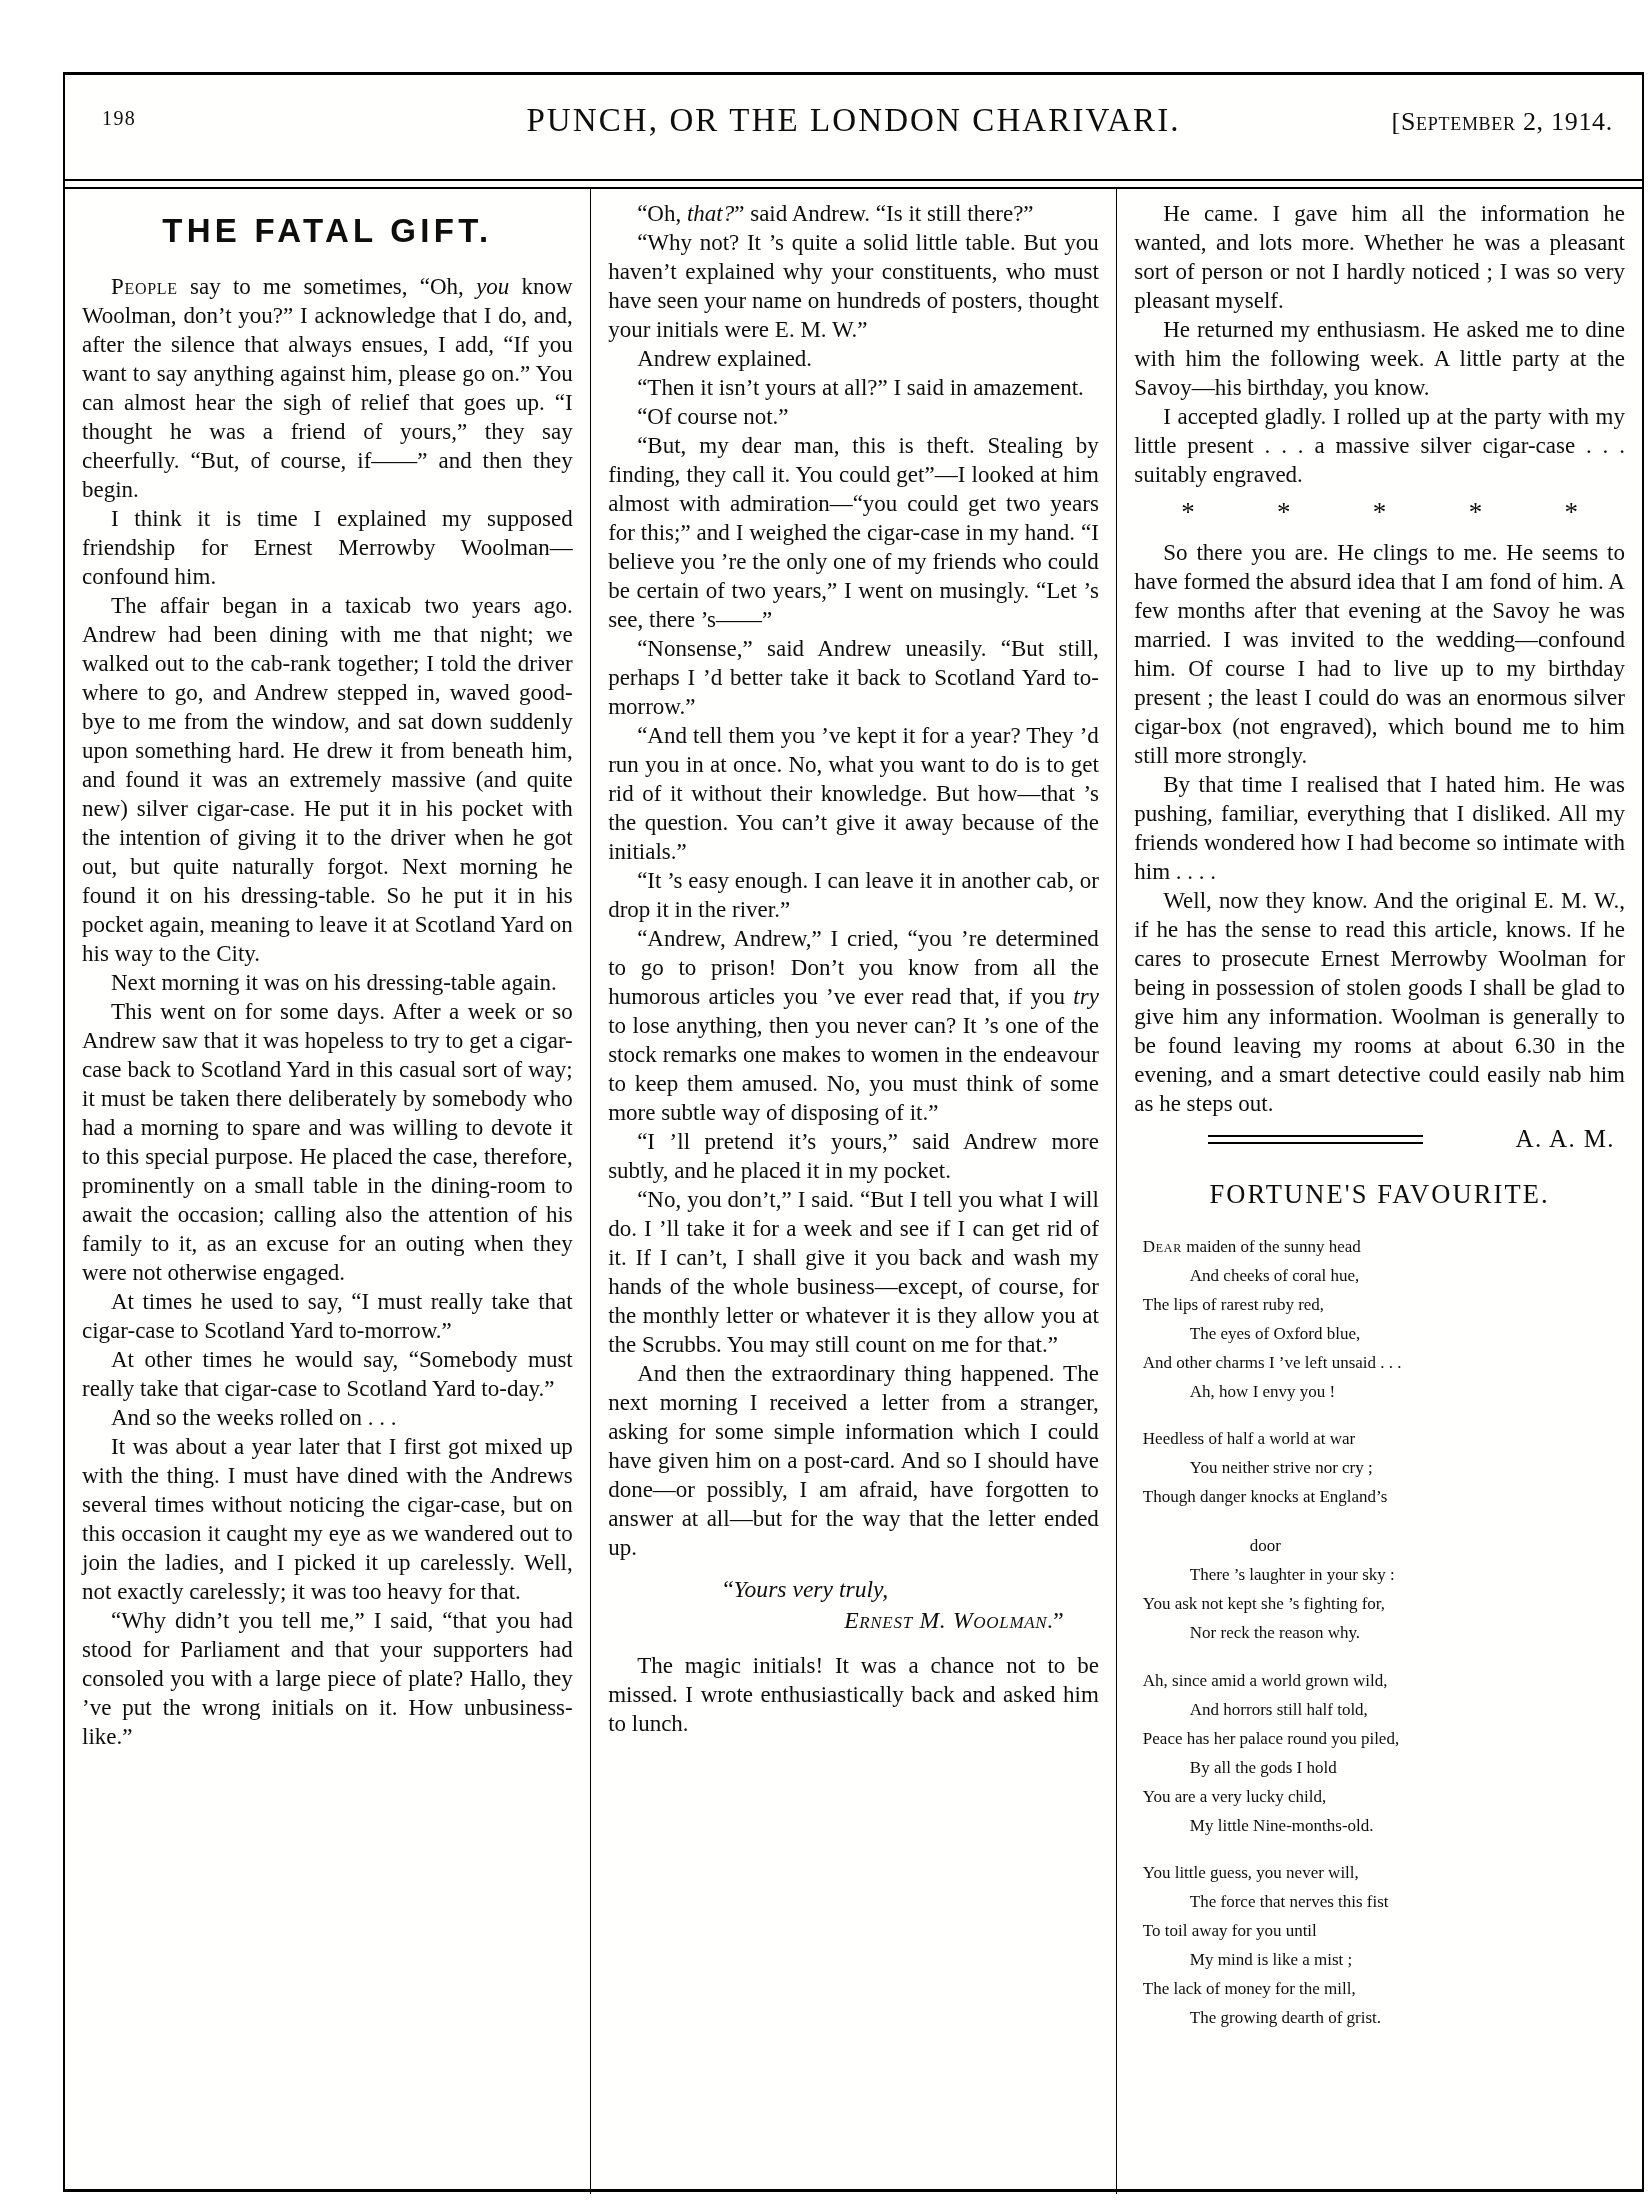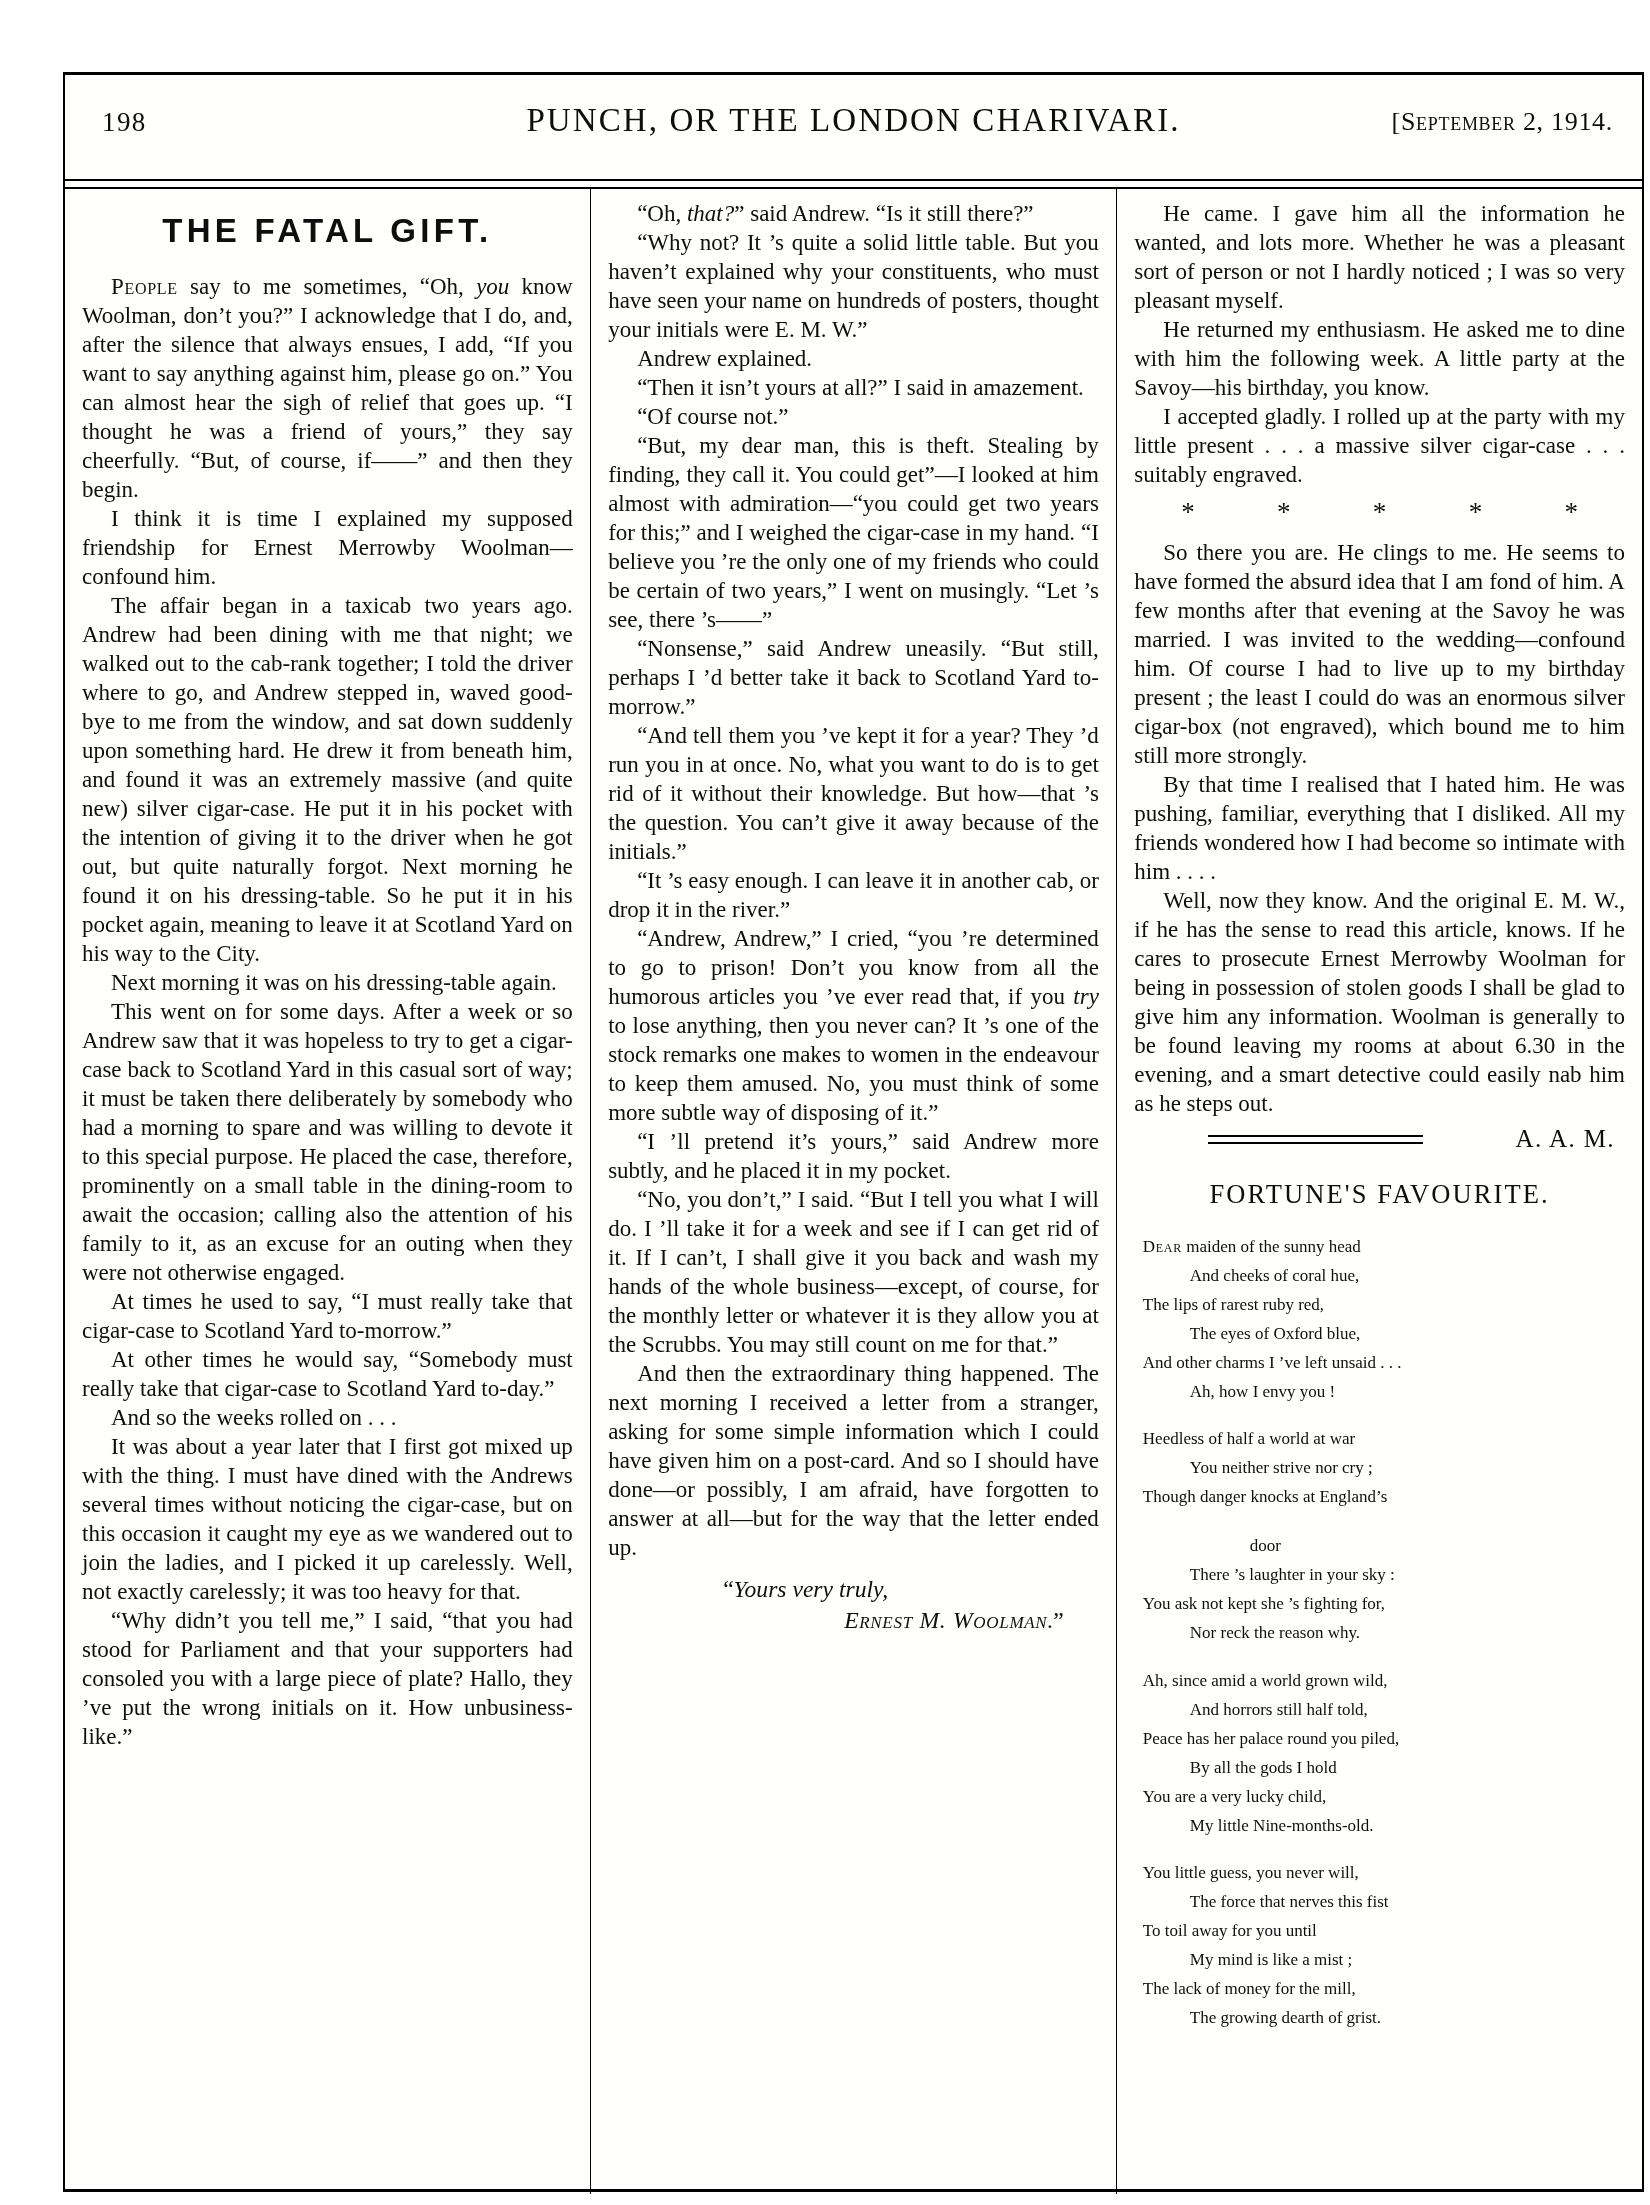--- a/index.html
+++ b/index.html
@@ -1,21 +1,21 @@
 <!DOCTYPE html>
 <html style="font-size:11.5px"><head>
 <meta charset="utf-8">
 <style>
   html, body { margin:0; padding:0; width:1650px; height:2205px; background:#ffffff; overflow:hidden; }
   body { font-family:"Liberation Serif", serif; color:#0e0e0e; }
   .page { position:absolute; left:63px; top:72px; width:1577px; height:2114px;
           border-left:2.1px solid #000; border-right:2.1px solid #000;
           border-top:3.6px solid #000; border-bottom:3.6px solid #000; background:#fffffe; }
   .header { position:relative; height:80px; padding:24px 34px 0 34px; }
-  .pagenum { position:absolute; left:37px; top:31.5px; font-size:27px; letter-spacing:1.4px; }
+  .pagenum { position:absolute; left:37px; top:31.5px; font-size:20px; letter-spacing:1.4px; }
   .masthead { position:absolute; left:0; right:0; top:27px; text-align:center;
               font-size:33px; letter-spacing:2.1px; white-space:nowrap; }
   .date { position:absolute; right:29px; top:31.5px; font-size:26px; font-variant:small-caps; letter-spacing:0.7px; }
   .double-rule { height:6.4px; border-top:2.9px solid #000; border-bottom:2.1px solid #000; margin:0; }
   .columns { display:flex; height:2005px; }
   .col { flex:1 1 0; padding:10px 17px 0 17px; overflow:hidden; }
   .vrule { width:1.4px; background:#000; flex:0 0 auto; }
   .article-title { font-family:"Liberation Sans", sans-serif; font-weight:bold;
                    font-size:33px; letter-spacing:4.3px; text-align:center; margin:13px 0 21.5px 0; }
   .para { font-size:23px; line-height:29px; text-align:justify; text-indent:29px; margin:0; }
@@ -81,20 +81,23 @@
           <p class="para">“It ’s easy enough. I can leave it in another cab, or drop it in the river.”</p>
           <p class="para">“Andrew, Andrew,” I cried, “you ’re determined to go to prison! Don’t you know from all the humorous articles you ’ve ever read that, if you <i>try</i> to lose anything, then you never can? It ’s one of the stock remarks one makes to women in the endeavour to keep them amused. No, you must think of some more subtle way of disposing of it.”</p>
           <p class="para">“I ’ll pretend it’s yours,” said Andrew more subtly, and he placed it in my pocket.</p>
           <p class="para">“No, you don’t,” I said. “But I tell you what I will do. I ’ll take it for a week and see if I can get rid of it. If I can’t, I shall give it you back and wash my hands of the whole business—except, of course, for the monthly letter or whatever it is they allow you at the Scrubbs. You may still count on me for that.”</p>
           <p class="para">And then the extraordinary thing happened. The next morning I received a letter from a stranger, asking for some simple information which I could have given him on a post-card. And so I should have done—or possibly, I am afraid, have forgotten to answer at all—but for the way that the letter ended up.</p>
         </div>
       <div class="letter">
         <div class="letter-line1">“<i>Yours very truly,</i></div>
         <div class="letter-line2"><i><span class="sc">Ernest M. Woolman</span>.</i>”</div>
       </div>
+      <div>
+          <p class="para">The magic initials! It was a chance not to be missed. I wrote enthusiastically back and asked him to lunch.</p>
+        </div>
     </div>
 
     <div class="vrule"></div>
 
     <div class="col">
       <div>
           <p class="para">He came. I gave him all the information he wanted, and lots more. Whether he was a pleasant sort of person or not I hardly noticed ; I was so very pleasant myself.</p>
           <p class="para">He returned my enthusiasm. He asked me to dine with him the following week. A little party at the Savoy—his birthday, you know.</p>
           <p class="para">I accepted gladly. I rolled up at the party with my little present . . . a massive silver cigar-case . . . suitably engraved.</p>
         </div>

